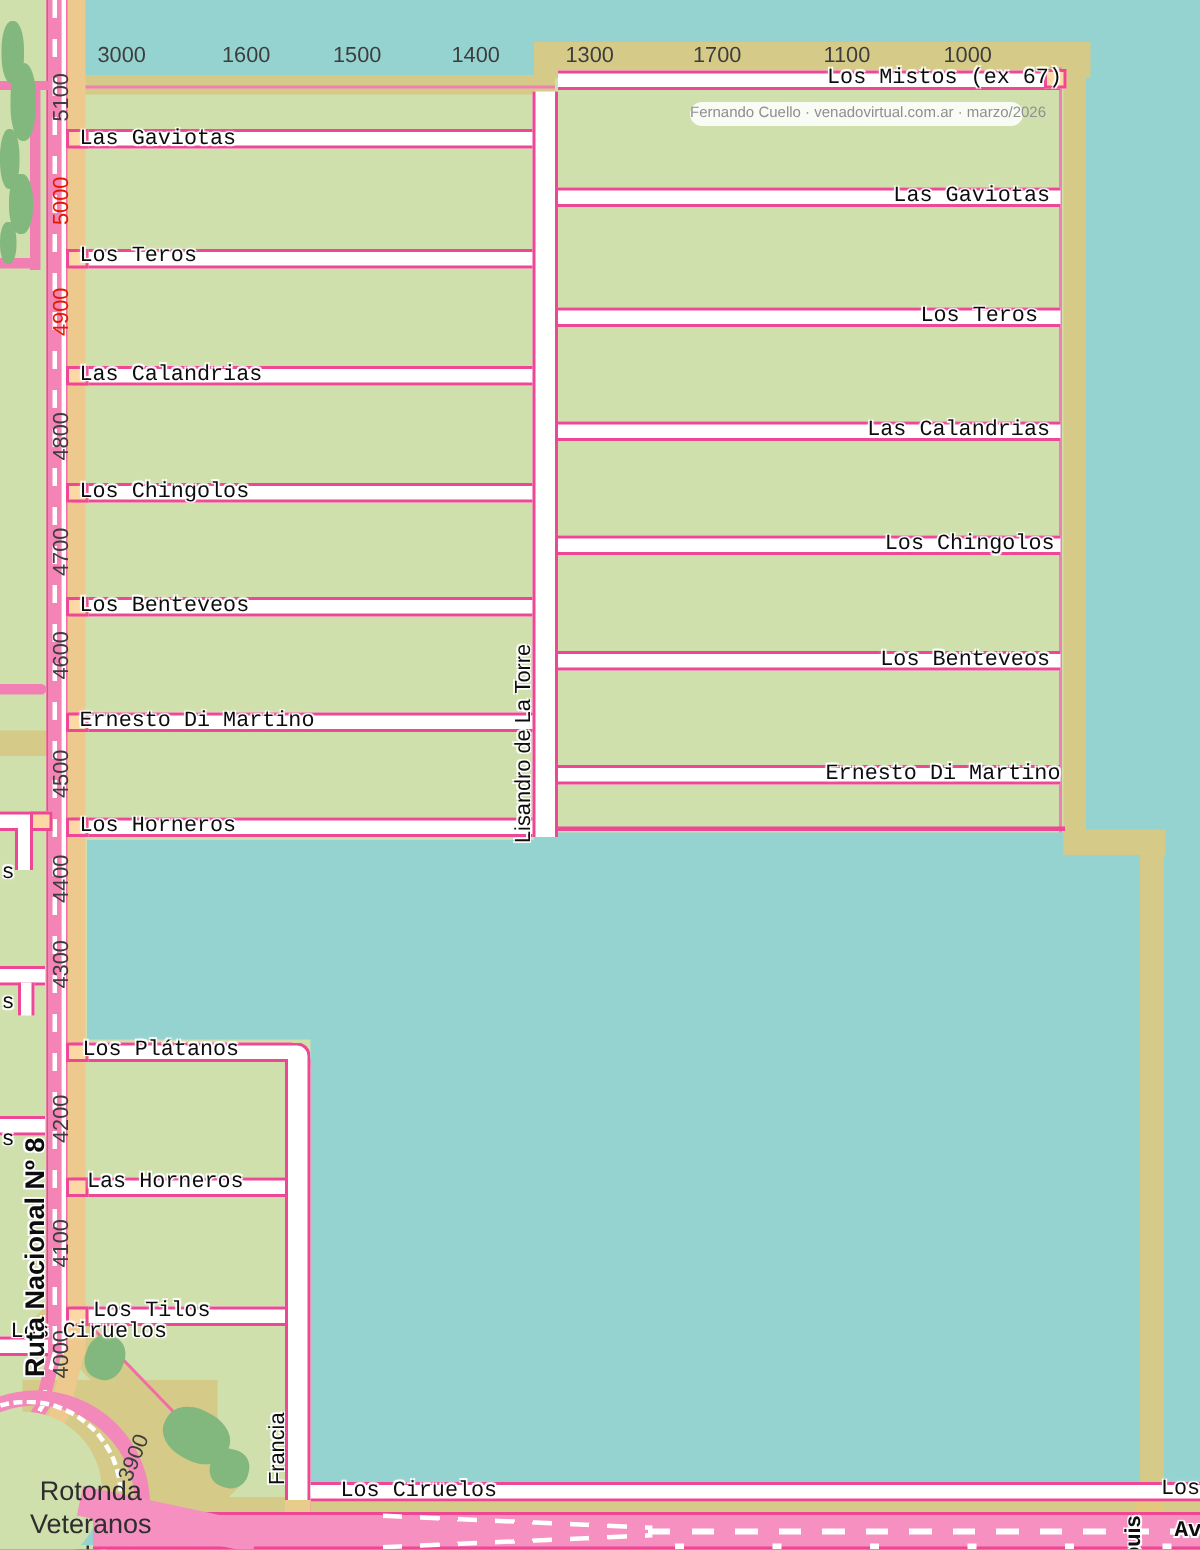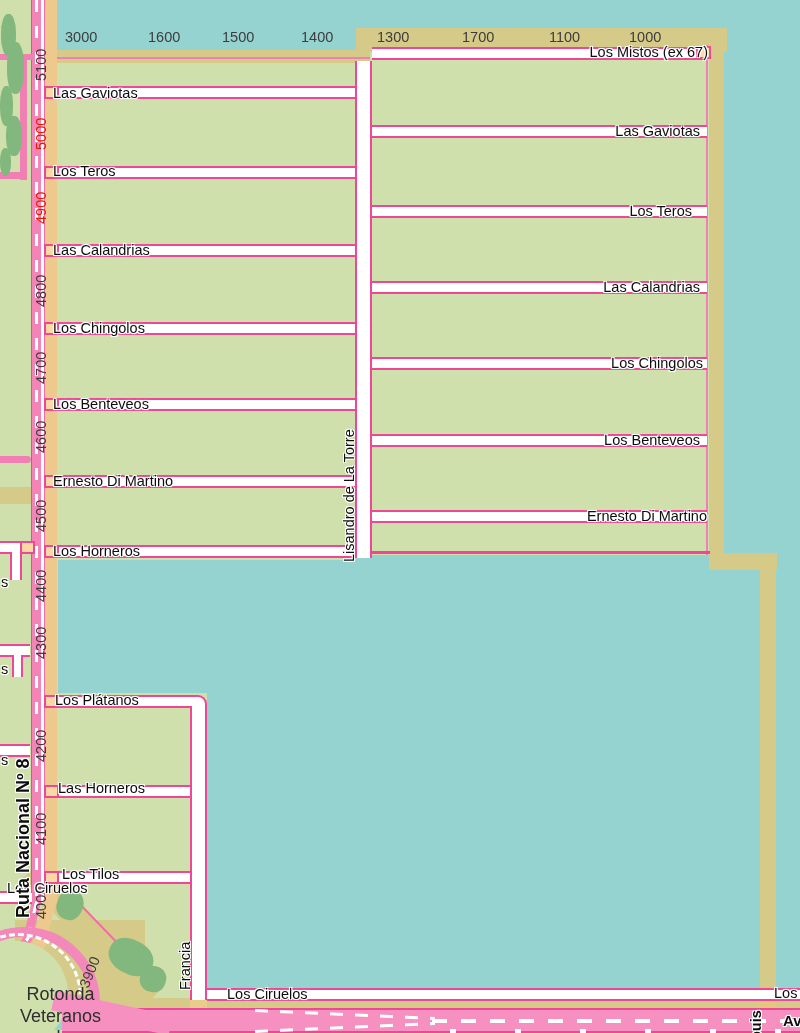--- a/index.html
+++ b/index.html
@@ -13,21 +13,21 @@
   .pinkline{position:absolute;background:#f17fb4;}
   .hst{position:absolute;height:9px;background:#fff;
        border-top:2px solid #ee4795;border-bottom:2px solid #ee4795;}
   .vst{position:absolute;width:13px;background:#fff;
        border-left:2px solid #ee4795;border-right:2px solid #ee4795;}
   .stub{position:absolute;width:11px;height:9px;background:#fcd9a4;border:2px solid #ee4795;}
   .dashband{position:absolute;background:#f484b6;}
   .dashband .cl{position:absolute;left:50%;top:0;bottom:0;width:3px;margin-left:-1.5px;
        background:repeating-linear-gradient(#fff 0 12px,transparent 12px 26px);}
   .lbl{position:absolute;font-size:14.5px;line-height:16px;color:#0d0d0d;white-space:nowrap;
-       text-shadow:-1px -1px 0 #fff,1px -1px 0 #fff,-1px 1px 0 #fff,1px 1px 0 #fff,0 0 3px #fff;}
+       text-shadow:-1px -1px 0 #fff,1px -1px 0 #fff,-1px 1px 0 #fff,1px 1px 0 #fff,0 0 3px #fff;font-family:Liberation Mono, monospace;}
   .rlbl{text-align:right;}
   .topnum{position:absolute;font-size:14.5px;color:#3d3d3d;white-space:nowrap;}
   .vnum{position:absolute;font-size:14.5px;line-height:16px;color:#3d3d3d;white-space:nowrap;
        transform-origin:0 100%;transform:rotate(-90deg);}
   .vnum.red{color:#e01c00;}
   .vlabel{position:absolute;font-size:14.5px;line-height:16px;color:#0d0d0d;white-space:nowrap;
        transform-origin:0 100%;transform:rotate(-90deg);
        text-shadow:-1px -1px 0 #fff,1px -1px 0 #fff,-1px 1px 0 #fff,1px 1px 0 #fff;}
   .bold{font-weight:bold;}
   #title{position:absolute;left:230px;top:258px;font-size:47px;font-weight:bold;
@@ -213,14 +213,15 @@
   <div class="vlabel" style="left:193px;top:974px;">Francia</div>
   <div class="vlabel bold" style="left:33px;top:898px;font-size:18px;line-height:20px;">Ruta Nacional Nº 8</div>
   <div class="vlabel bold" style="left:764px;top:1024px;">puis</div>
 
   <div class="abs" style="left:8px;top:984px;width:105px;text-align:center;font-size:18px;line-height:21.5px;color:#2e2e2e;">
     <div>Rotonda</div>
     <div>Veteranos</div>
     <div>de</div>
   </div>
 
+  <div id="attrib">Fernando Cuello · venadovirtual.com.ar · marzo/2026</div>
 
 </div>
 
 </body></html>

